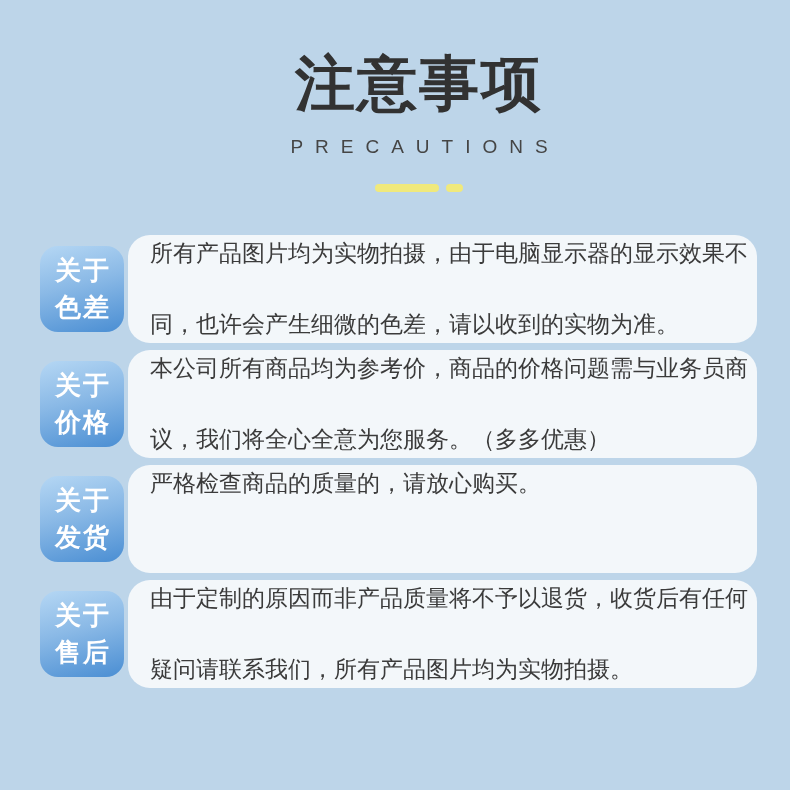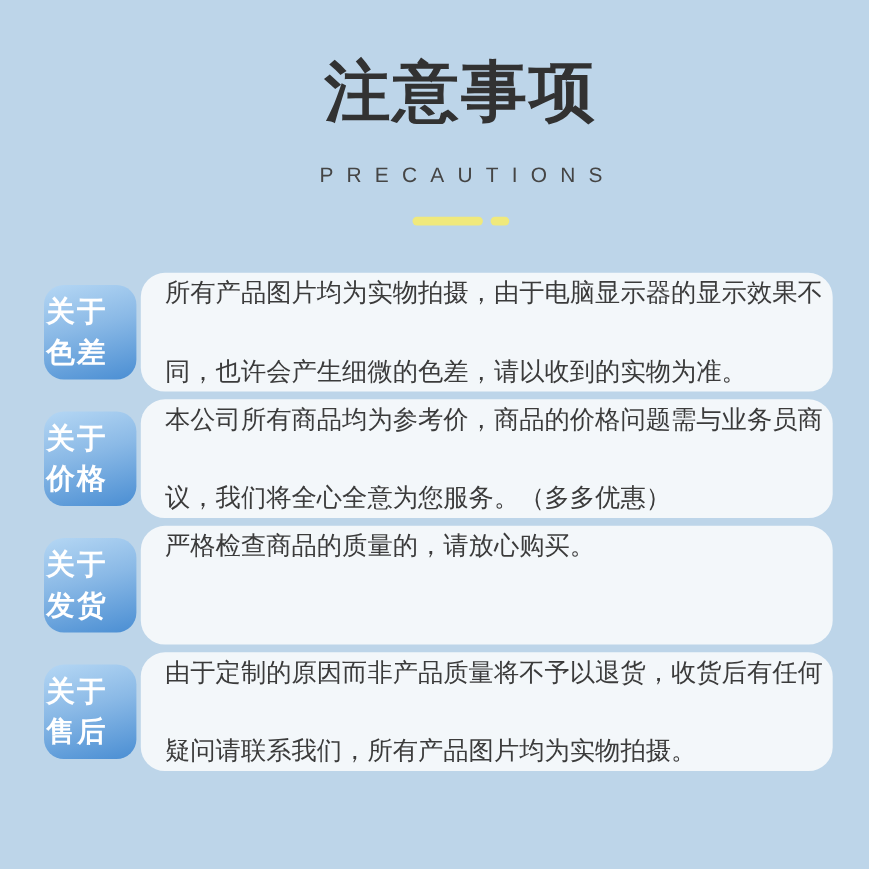--- a/index.html
+++ b/index.html
@@ -25,21 +25,21 @@
     padding-left: 48px;
   }
   .title {
     font-size: 60px;
     line-height: 68px;
     font-weight: 900;
     color: var(--title, #323232);
     letter-spacing: 2px;
   }
   .subtitle {
-    margin-top: 32px;
+    margin-top: 19px;
     font-size: 19px;
     line-height: 20px;
     font-weight: 400;
     color: var(--subtitle, #454545);
     letter-spacing: 12px;
     padding-left: 12px; 
   }
   .divider {
     margin-top: 27px;
     display: flex;
@@ -73,21 +73,21 @@
       var(--badge-top, #b5d7f4) 0%,
       #8ab9e6 45%,
       var(--badge-bottom, #4a8ed3) 100%);
     color: #ffffff;
     font-weight: bold;
     font-size: 26px;
     line-height: 37px;
     letter-spacing: 2px;
     display: flex;
     flex-direction: column;
-    align-items: flex-start;
+    align-items: center;
     justify-content: center;
     text-align: center;
   }
   .badge span { padding-left: 2px; }
   .card {
     flex: 1;
     margin-left: 4px;
     height: 108px;
     background: var(--card, #f3f7fa);
     border-radius: 22px;

